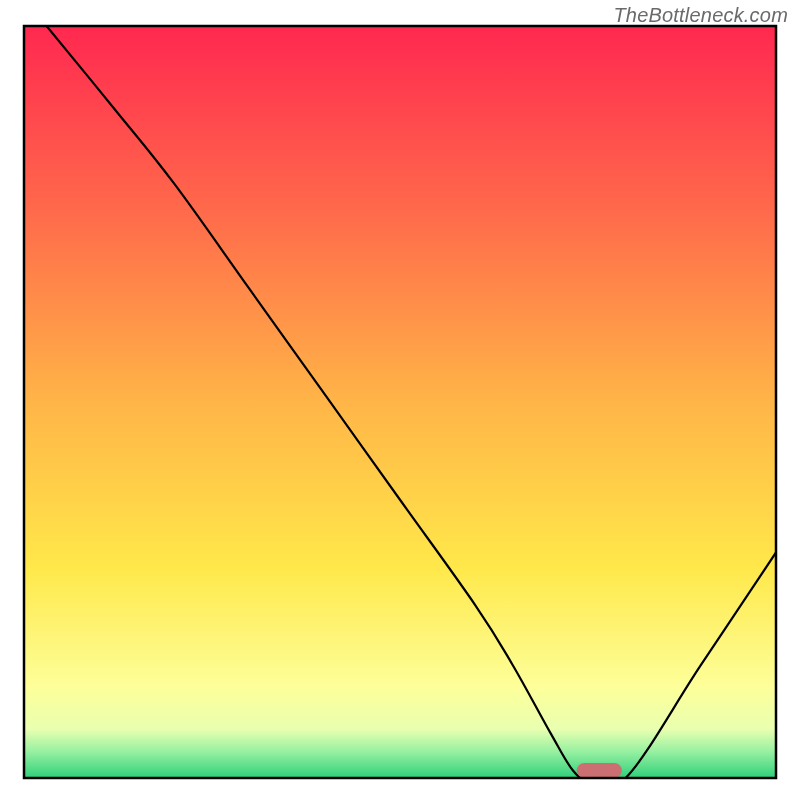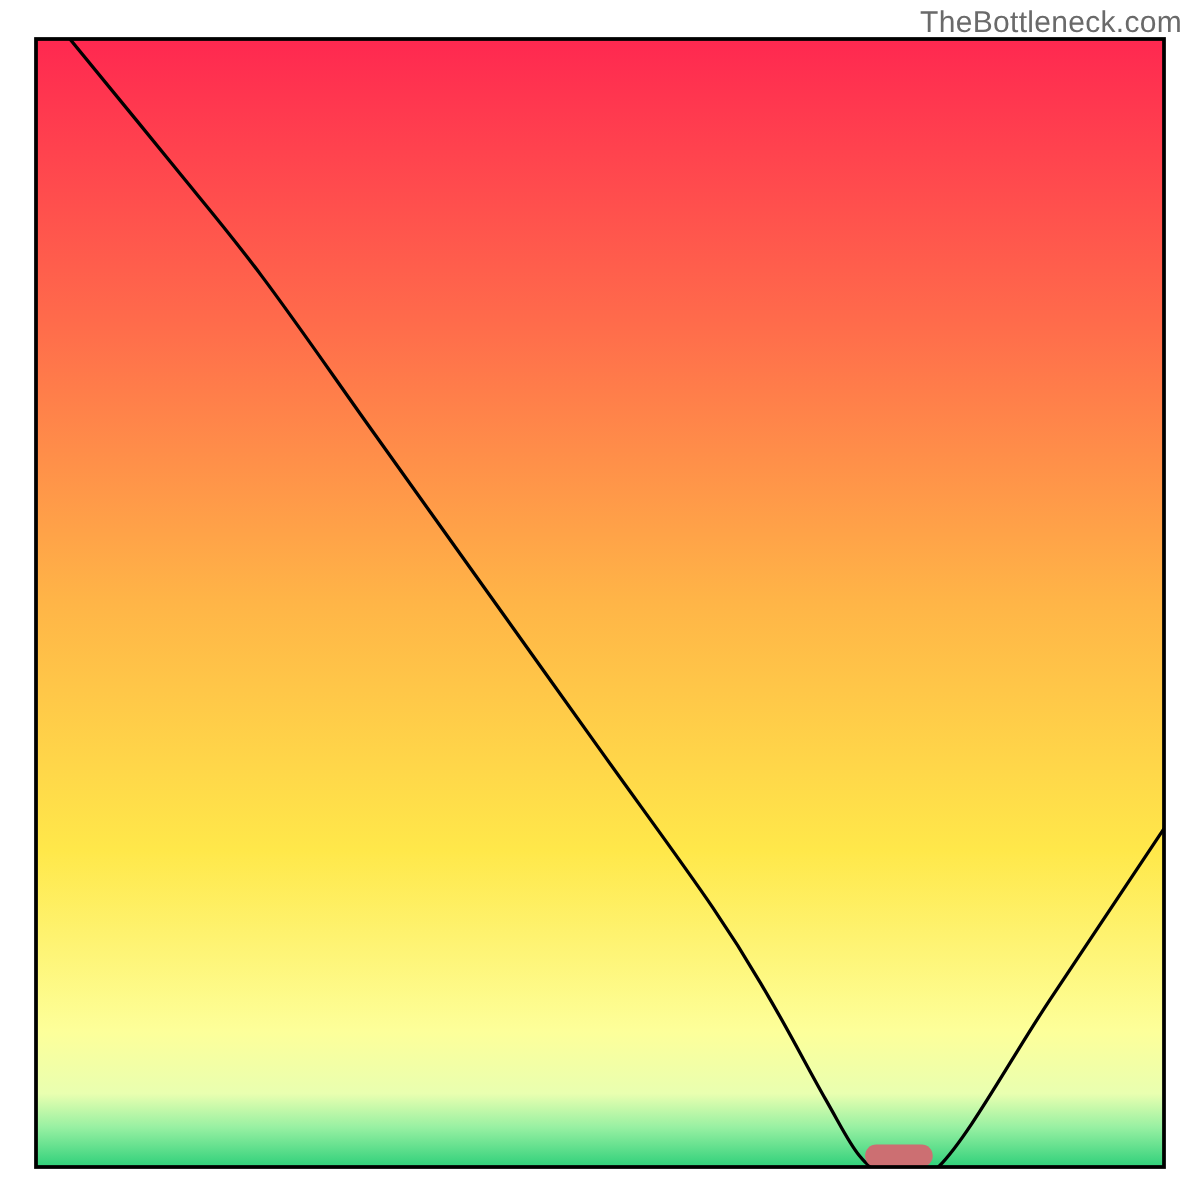--- a/index.html
+++ b/index.html
@@ -7,20 +7,21 @@
     padding: 0;
     width: 800px;
     height: 800px;
     background: #ffffff;
     font-family: Arial, Helvetica, sans-serif;
   }
   .chart-container {
     position: relative;
     width: 800px;
     height: 800px;
+    font-style: italic;
   }
   .watermark {
     position: absolute;
     top: 4px;
     right: 12px;
     color: #6a6a6a;
     font-size: 20px;
     font-weight: 500;
     letter-spacing: 0.2px;
     z-index: 5;

